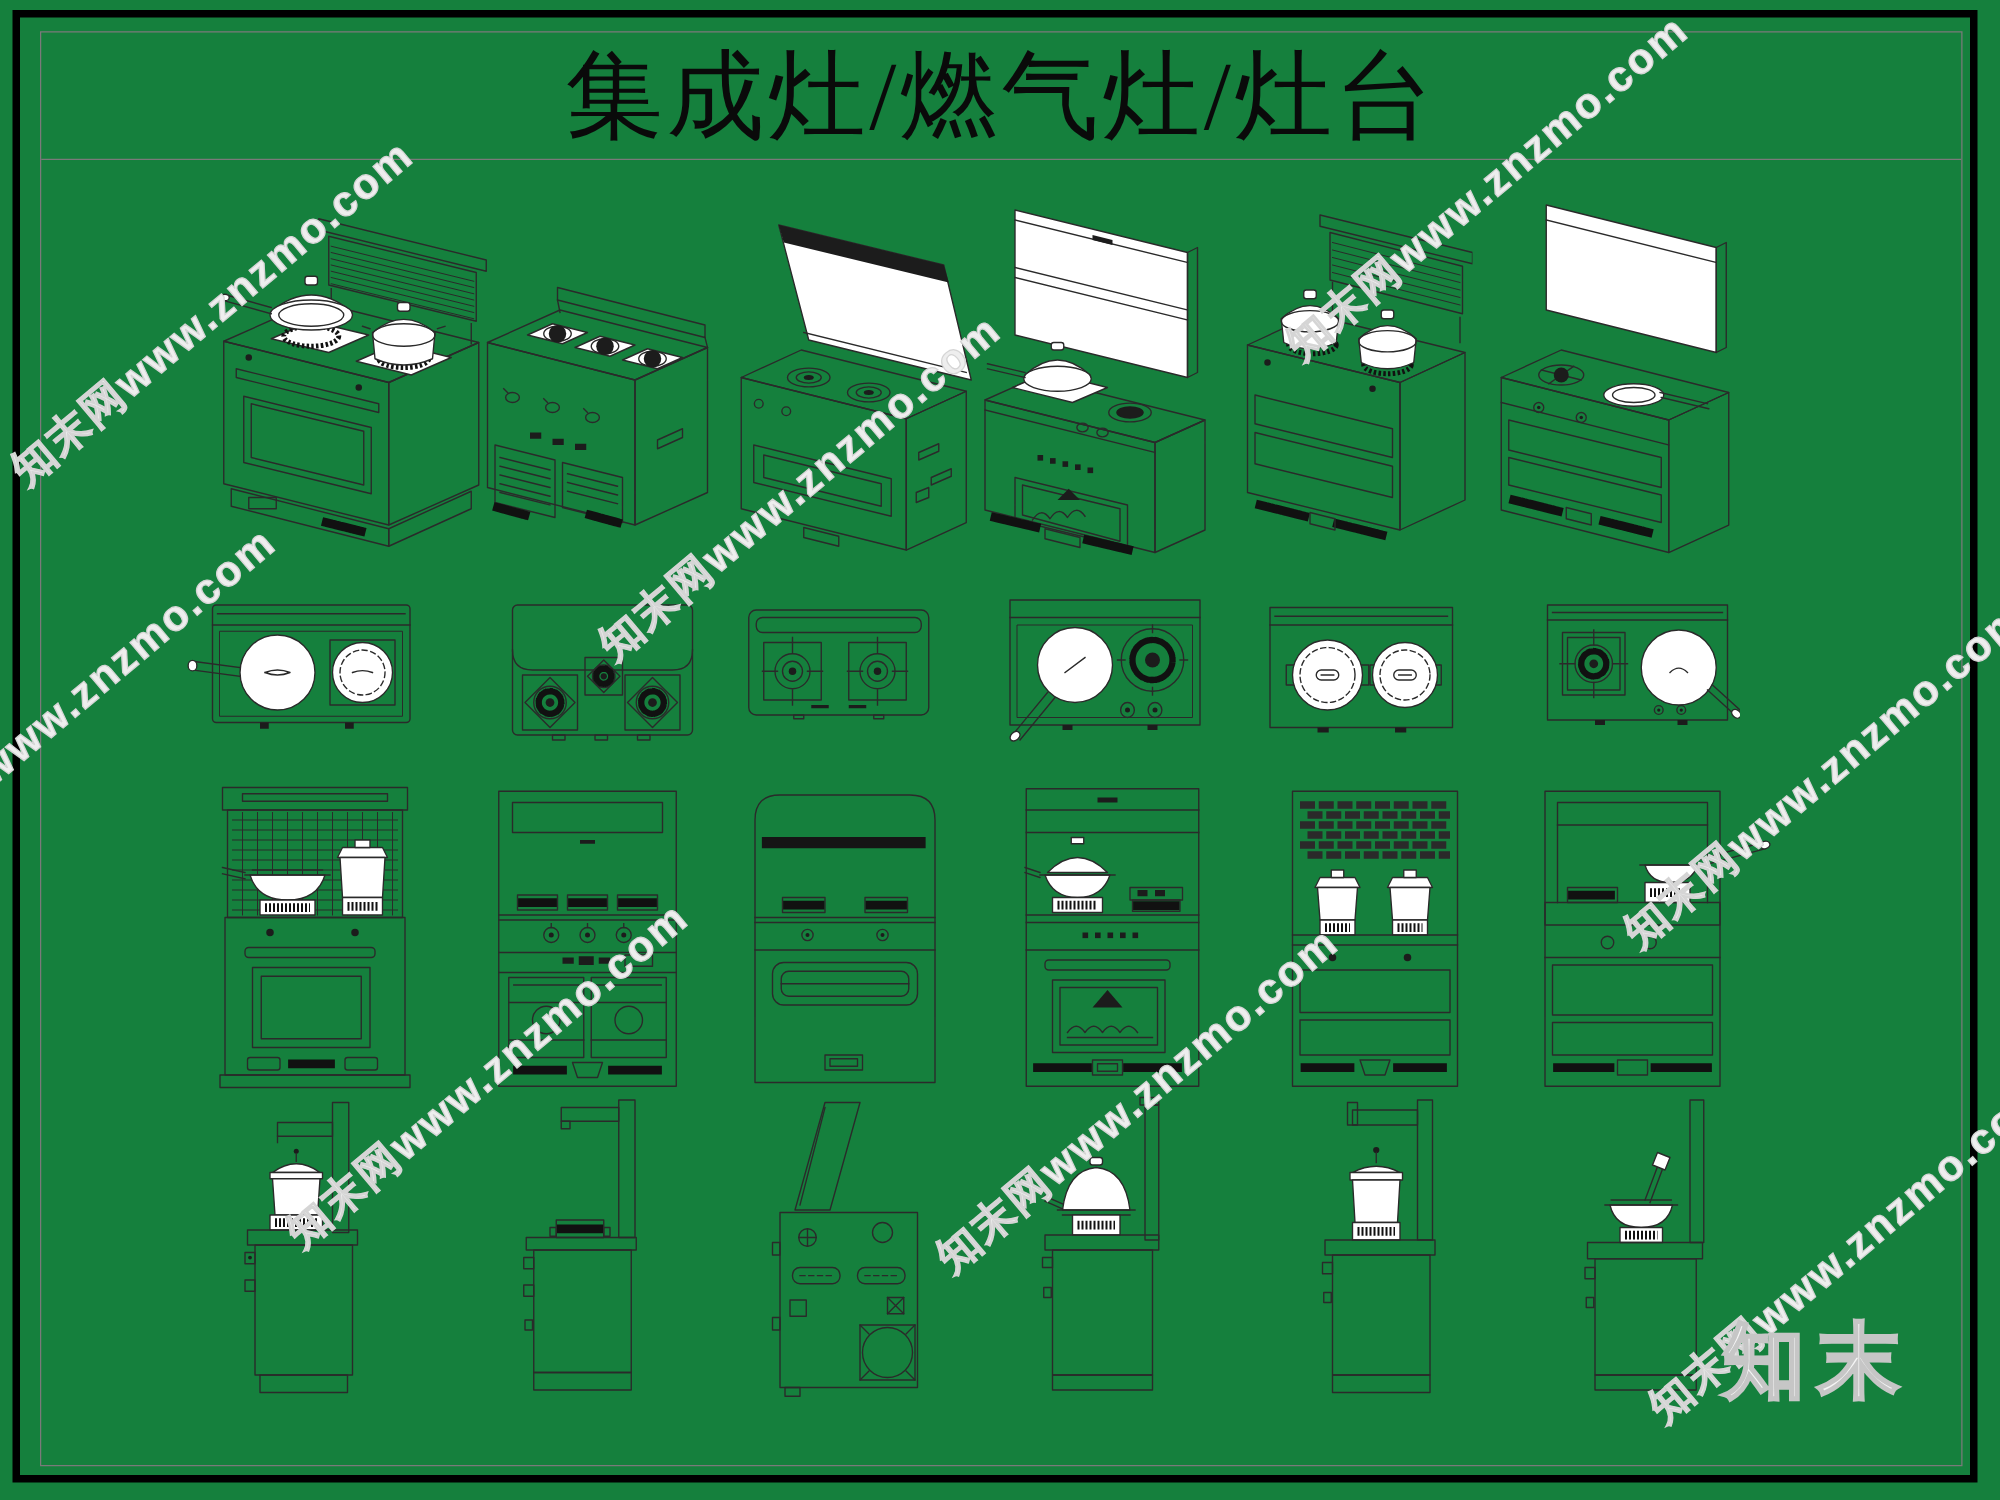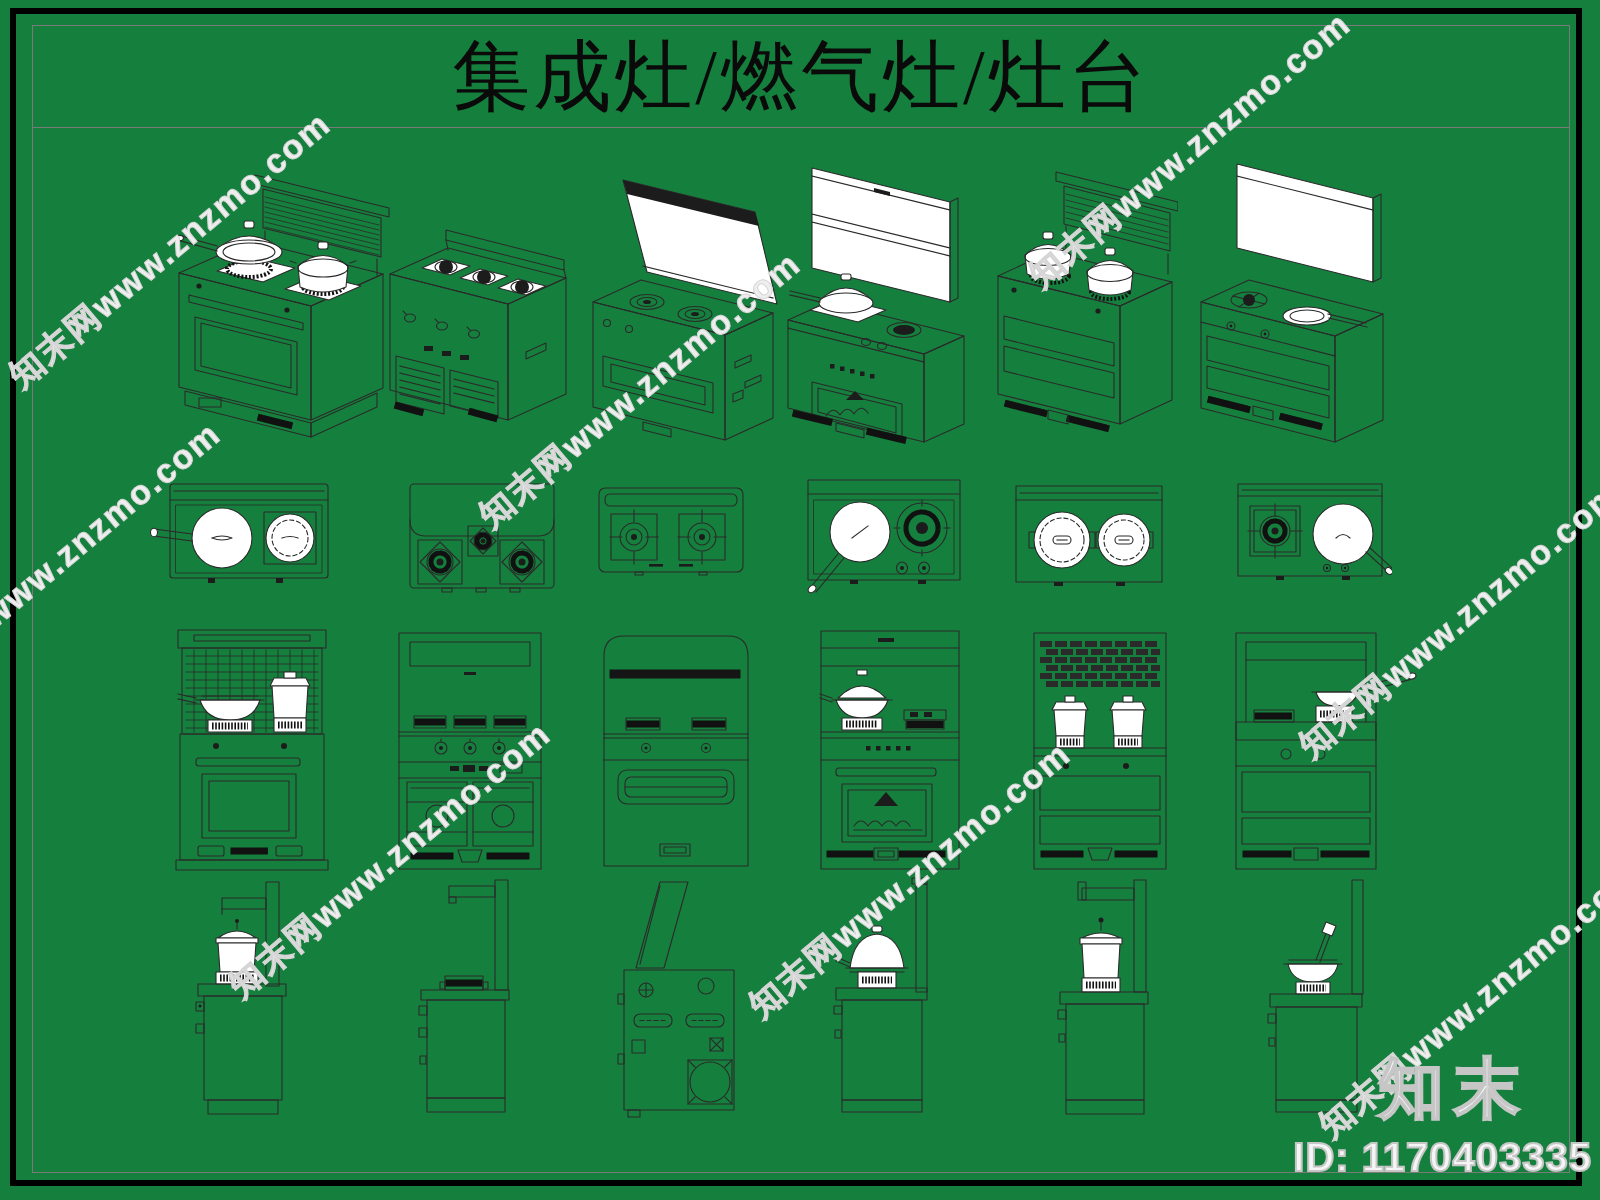--- a/index.html
+++ b/index.html
@@ -878,15 +878,14 @@
         <rect x="6" y="118" width="92" height="13"></rect>
         <rect x="12" y="131" width="81" height="93"></rect>
         <rect x="12" y="224" width="81" height="12"></rect>
         <rect x="4" y="138" width="8" height="9"></rect>
         <rect x="5" y="162" width="6" height="8"></rect>
       </g>
     </svg>
   </figure>
 
   <div class="brand">知末</div>
-  <div class="sheet-id">ID: 1170403335</div>
 
 </div>
 
 </body></html>

